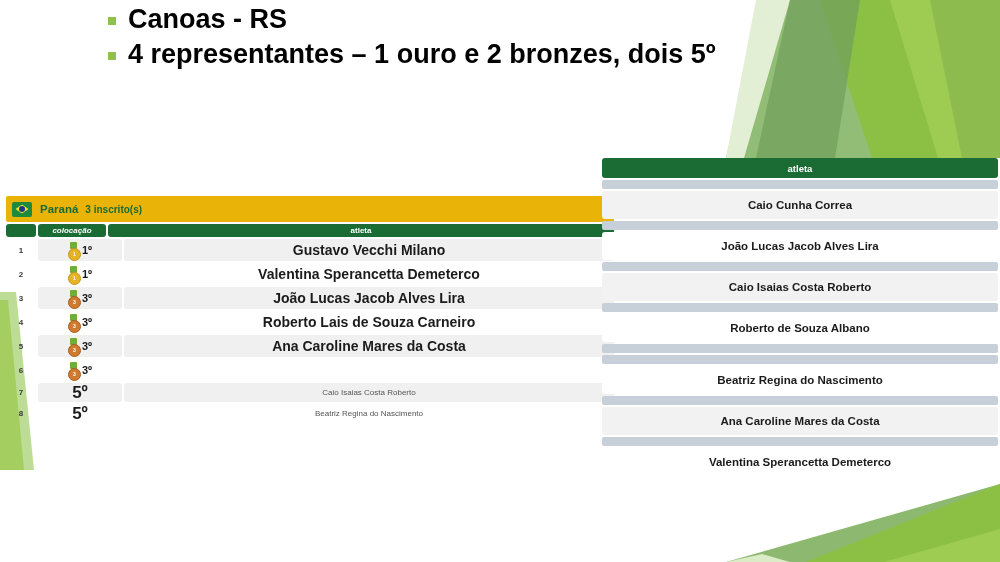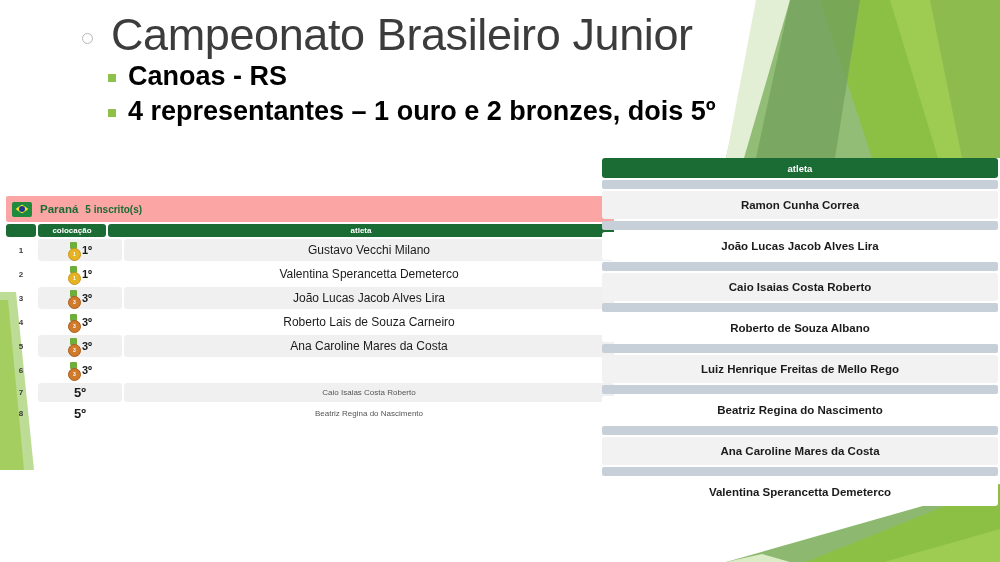--- a/index.html
+++ b/index.html
@@ -24,21 +24,21 @@
   .bullet-hollow{
     width:11px;height:11px;border:1.6px solid #b9b9b9;border-radius:50%;
     box-sizing:border-box;flex:0 0 auto;
   }
   .bullet-sq{width:8px;height:8px;background:#8ec04a;flex:0 0 auto;}
   .t-sub{font-size:27px;line-height:1.0;color:#000000;font-weight:700;white-space:nowrap;}
 
   
   #left-table{position:absolute;left:6px;top:196px;width:608px;z-index:6;}
   .lt-head{
-    height:26px;background:#fca5a5;border-radius:2px;
+    height:26px;background:#eab308;border-radius:2px;
     display:flex;align-items:center;padding-left:6px;
   }
   .flag{
     width:20px;height:15px;border-radius:2px;flex:0 0 auto;margin-right:8px;
     position:relative;overflow:hidden;background:#1d8a3e;
   }
   .flag .dia{
     position:absolute;left:50%;top:50%;width:13px;height:9px;
     transform:translate(-50%,-50%) rotate(0deg);
     background:#f5e02a;
@@ -48,35 +48,35 @@
     position:absolute;left:50%;top:50%;width:6px;height:6px;border-radius:50%;
     transform:translate(-50%,-50%);background:#1a3a8f;
   }
   .state-name{font-size:11.5px;font-weight:bold;color:#1a6b34;}
   .state-count{font-size:10px;font-weight:bold;color:#1a6b34;margin-left:7px;}
 
   .lt-colhead{display:flex;gap:2px;margin-top:2px;}
   .ch{background:#1a6b34;color:#ffffff;height:13px;border-radius:3px;
       font-size:8px;font-weight:bold;display:flex;align-items:center;justify-content:center;}
   .ch-pos{width:30px;}
-  .ch-col{width:68px;}
+  .ch-col{width:68px;font-style:italic;}
   .ch-atl{flex:1;}
 
   .lt-row{display:flex;gap:2px;margin-top:2px;align-items:stretch;}
   .c-idx{width:30px;display:flex;align-items:center;justify-content:center;
          font-size:8px;font-weight:bold;color:#3a3a3a;}
   .c-col{width:84px;border-radius:3px;display:flex;align-items:center;justify-content:center;gap:3px;}
   .c-atl{flex:1;border-radius:3px;display:flex;align-items:center;justify-content:center;
-         font-size:12px;font-weight:normal;color:#1b1b1b;}
+         font-size:14px;font-weight:bold;color:#1b1b1b;}
   .r-tall{height:22px;}
   .r-short{height:19px;}
   .bg-a{background:#f0f0f0;}
   .bg-b{background:#ffffff;}
   .pos-txt{font-size:11px;font-weight:bold;color:#1b1b1b;}
-  .pos-txt-plain{font-size:13px;font-weight:bold;color:#1b1b1b;}
+  .pos-txt-plain{font-size:17px;font-weight:bold;color:#1b1b1b;}
   .c-atl.small{font-size:8px;font-weight:normal;color:#555;}
 
   
   .medal{width:11px;height:17px;position:relative;flex:0 0 auto;}
   .medal .rib{position:absolute;left:2px;top:0;width:7px;height:7px;background:#6fae3a;border-radius:1px;}
   .medal .disc{position:absolute;left:0;top:6px;width:11px;height:11px;border-radius:50%;
                display:flex;align-items:center;justify-content:center;
                font-size:5px;font-weight:bold;color:#fff;}
   .medal.gold .disc{background:#e6b422;border:1px solid #c9941a;}
   .medal.bronze .disc{background:#d07a2e;border:1px solid #a85c1c;}
@@ -117,24 +117,20 @@
     <polygon points="806,562 1000,484 1000,562" fill="#8cc044"></polygon>
     <polygon points="726,562 762,554 790,562" fill="#dbebc6"></polygon>
     <polygon points="884,562 1000,529 1000,562" fill="#9ecb52"></polygon>
 
     <polygon points="0,292 16,292 34,470 0,470" fill="#b6d88a" opacity="0.9"></polygon>
     <polygon points="0,300 8,300 24,470 0,470" fill="#9ecb52" opacity="0.8"></polygon>
   </svg>
 
   <div class="title-block">
 
-    <div class="t-row" style="padding-left:82px;padding-top:12px;">
-      <span class="bullet-hollow" style="margin-top:21px;margin-right:18px;"></span>
-      <span class="t-title">Campeonato Brasileiro Junior</span>
-    </div>
 
     <div class="t-row" style="padding-left:108px;padding-top:6px;">
       <span class="bullet-sq" style="margin-top:11px;margin-right:12px;"></span>
       <span class="t-sub">Canoas - RS</span>
     </div>
 
     <div class="t-row" style="padding-left:108px;padding-top:8px;">
       <span class="bullet-sq" style="margin-top:11px;margin-right:12px;"></span>
       <span class="t-sub">4 representantes – 1 ouro e 2 bronzes, dois 5º</span>
     </div>
@@ -142,21 +138,21 @@
   </div>
 
   <div id="left-table">
 
     <div class="lt-head">
       <span class="flag">
         <span class="dia"></span>
           <span class="globe"></span>
       </span>
       <span class="state-name">Paraná</span>
-      <span class="state-count">5 inscrito(s)</span>
+      <span class="state-count">3 inscrito(s)</span>
     </div>
 
     <div class="lt-colhead">
       <div class="ch ch-pos"></div>
       <div class="ch ch-col">colocação</div>
       <div class="ch ch-atl">atleta</div>
     </div>
 
     <div id="left-rows">
         <div class="lt-row r-tall">
@@ -238,29 +234,28 @@
           </div>
           <div class="c-atl bg-b small">Beatriz Regina do Nascimento</div>
         </div>
       </div>
   </div>
 
   <div id="right-panel">
     <div class="rp-head">atleta</div>
     <div id="right-rows">
         <div class="rp-gap"></div>
-        <div class="rp-row rp-a">Ramon Cunha Correa</div>
+        <div class="rp-row rp-a">Caio Cunha Correa</div>
         <div class="rp-gap"></div>
         <div class="rp-row rp-b">João Lucas Jacob Alves Lira</div>
         <div class="rp-gap"></div>
         <div class="rp-row rp-a">Caio Isaias Costa Roberto</div>
         <div class="rp-gap"></div>
         <div class="rp-row rp-b">Roberto de Souza Albano</div>
         <div class="rp-gap"></div>
-        <div class="rp-row rp-a">Luiz Henrique Freitas de Mello Rego</div>
         <div class="rp-gap"></div>
         <div class="rp-row rp-b">Beatriz Regina do Nascimento</div>
         <div class="rp-gap"></div>
         <div class="rp-row rp-a">Ana Caroline Mares da Costa</div>
         <div class="rp-gap"></div>
         <div class="rp-row rp-b">Valentina Sperancetta Demeterco</div>
       </div>
   </div>
 
 </div>

